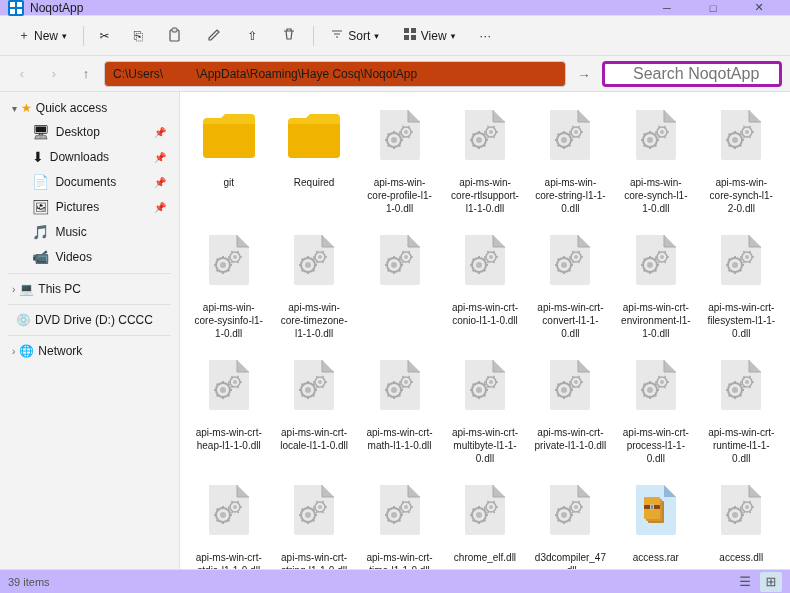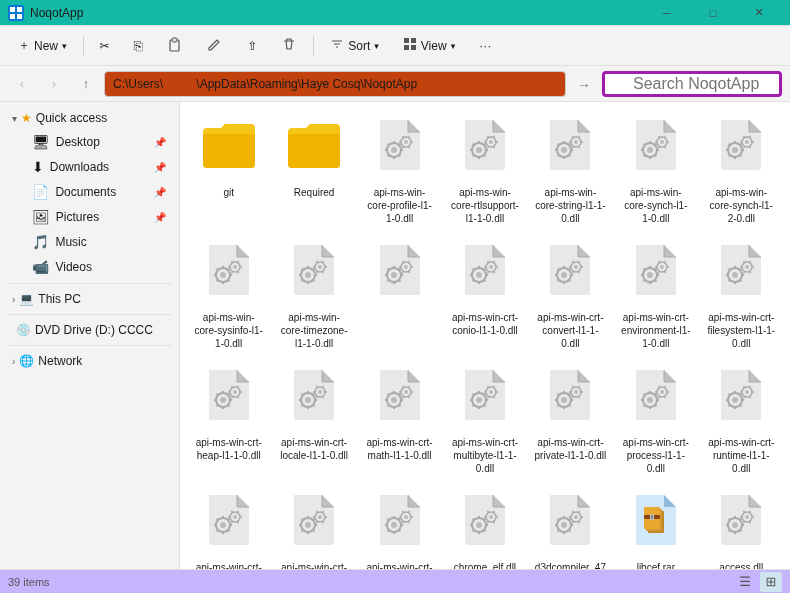--- a/index.html
+++ b/index.html
@@ -9,22 +9,22 @@
       background: #f3f3f3;
       width: 790px;
       height: 593px;
       overflow: hidden;
       display: flex;
       flex-direction: column;
     }
 
     
     .title-bar {
-      background: #14b8a6;
-      height: 26px;
+      background: #c4b5fd;
+      height: 16px;
       display: flex;
       align-items: center;
       padding: 0 8px;
       border-bottom: 1px solid #e0e0e0;
       user-select: none;
     }
     .title-bar-icon {
       width: 16px;
       height: 16px;
       margin-right: 6px;
@@ -1193,21 +1193,21 @@
 
       <rect x="14" y="18" width="16" height="22" rx="1" fill="#c0882a"></rect>
       <rect x="12" y="16" width="16" height="22" rx="1" fill="#d4952e"></rect>
       <rect x="10" y="14" width="16" height="22" rx="1" fill="#e8a830"></rect>
 
       <rect x="10" y="22" width="16" height="4" rx="1" fill="#8B4513"></rect>
       <rect x="16" y="21" width="4" height="6" rx="1" fill="#c0c0c0"></rect>
       <rect x="17" y="22" width="2" height="4" rx="0.5" fill="#888"></rect>
     </svg>
           </div>
-          <div class="file-name">libcef.rar</div>
+          <div class="file-name">access.rar</div>
         </div>
         <div class="file-item">
           <div class="file-icon-container">
             <svg width="44" height="52" viewBox="0 0 44 52" xmlns="http://www.w3.org/2000/svg">
       <path d="M2 2 L30 2 L42 14 L42 50 Q42 52 40 52 L4 52 Q2 52 2 50 Z" fill="#e8e8e8"></path>
       <path d="M30 2 L42 14 L30 14 Z" fill="#c0c0c0"></path>
       <path d="M30 2 L30 14 L42 14" fill="none" stroke="#aaa" stroke-width="1"></path>
 
       <circle cx="16" cy="32" r="7" fill="none" stroke="#aaa" stroke-width="2"></circle>
       <circle cx="16" cy="32" r="3" fill="#bbb"></circle>

